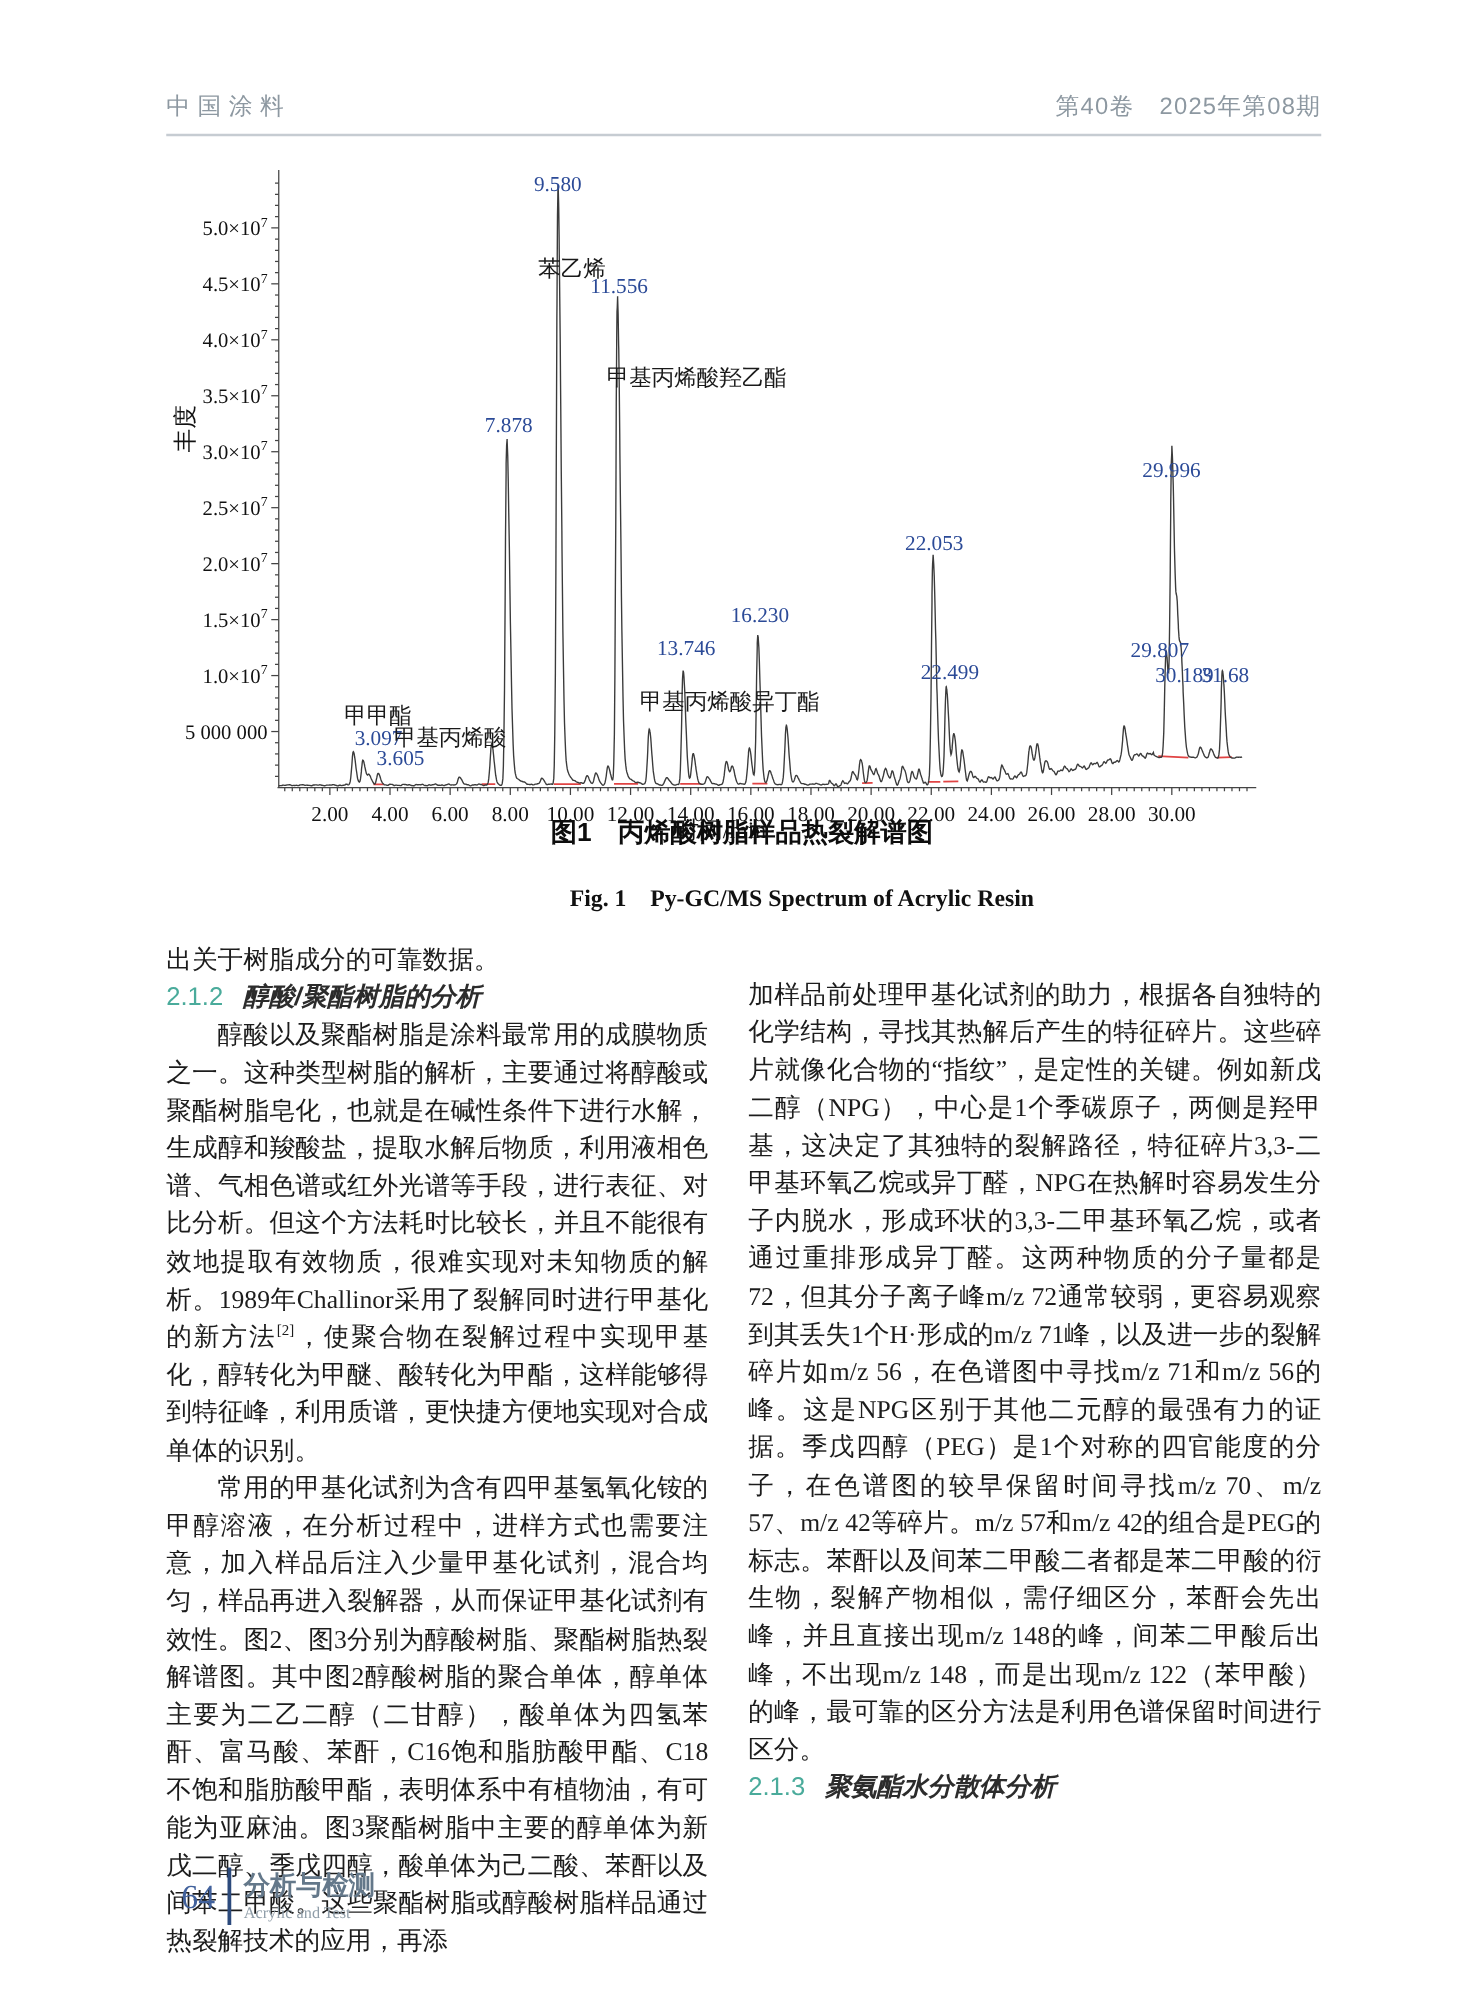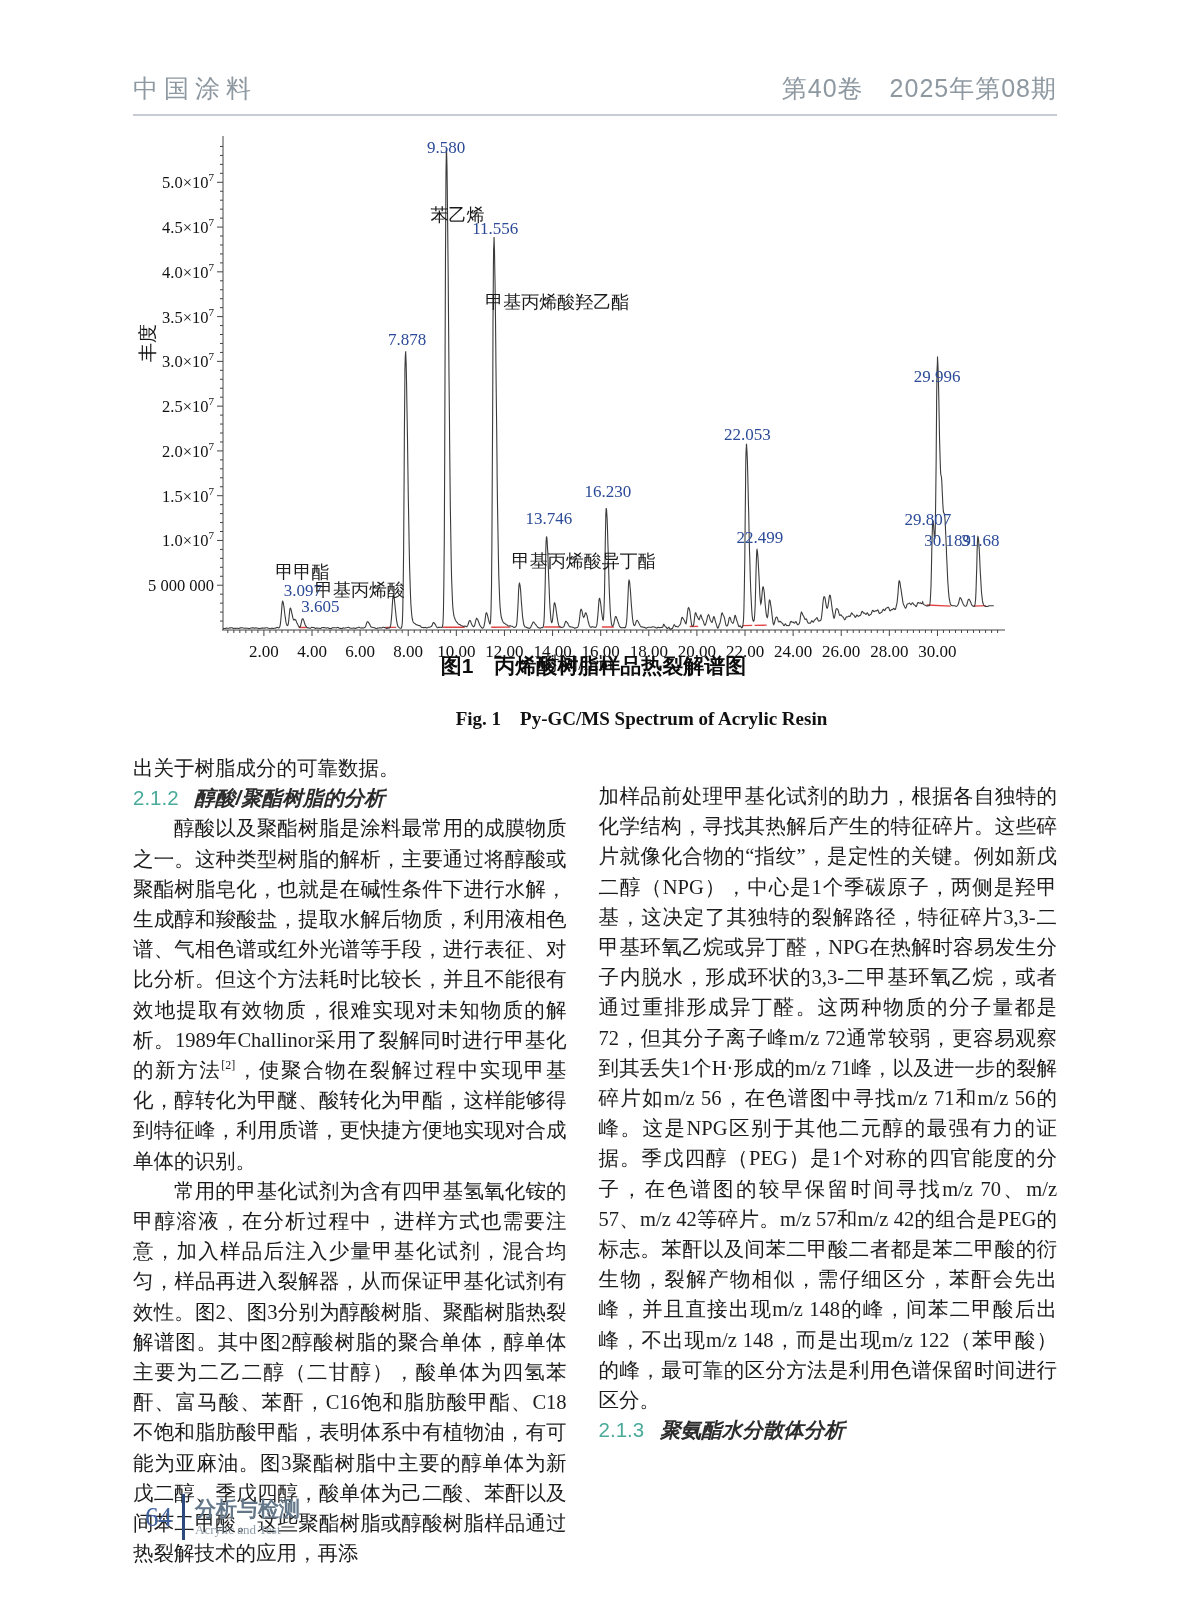--- a/index.html
+++ b/index.html
@@ -1,21 +1,21 @@
 <!DOCTYPE html>
 <html><head>
 <meta charset="utf-8">
 <style>
   html,body{margin:0;padding:0;}
   body{width:1187px;height:1600px;background:#ffffff;position:relative;
        font-family:"Liberation Serif","DejaVu Serif",serif;color:#1c1c1c;}
   .header{position:absolute;top:72px;left:133px;width:924px;display:flex;
           justify-content:space-between;align-items:flex-end;
           font-family:"Liberation Sans","DejaVu Sans",sans-serif;
-          font-size:25px;color:#8d98a1;padding-bottom:9px;border-bottom:2px solid #c6ccd2;}
+          font-size:19px;color:#8d98a1;padding-bottom:9px;border-bottom:2px solid #c6ccd2;}
   .header .jt{letter-spacing:6px;}
   .header .iss{letter-spacing:1px;}
   .chart{position:absolute;top:130px;left:128px;width:880px;height:545px;}
   svg text{font-family:"Liberation Serif","DejaVu Serif",serif;}
   .cap{position:absolute;left:0;width:100%;text-align:center;}
   .cap-cn{top:652px;font-family:"Liberation Sans","DejaVu Sans",sans-serif;
           font-weight:bold;font-size:21px;color:#0d0d0d;}
   .cap-en{top:706px;font-family:"Liberation Serif","DejaVu Serif",serif;
           font-weight:bold;font-size:19px;color:#111;padding-left:48px;}
   .columns{position:absolute;top:753px;left:133px;width:924px;display:flex;gap:32px;}

